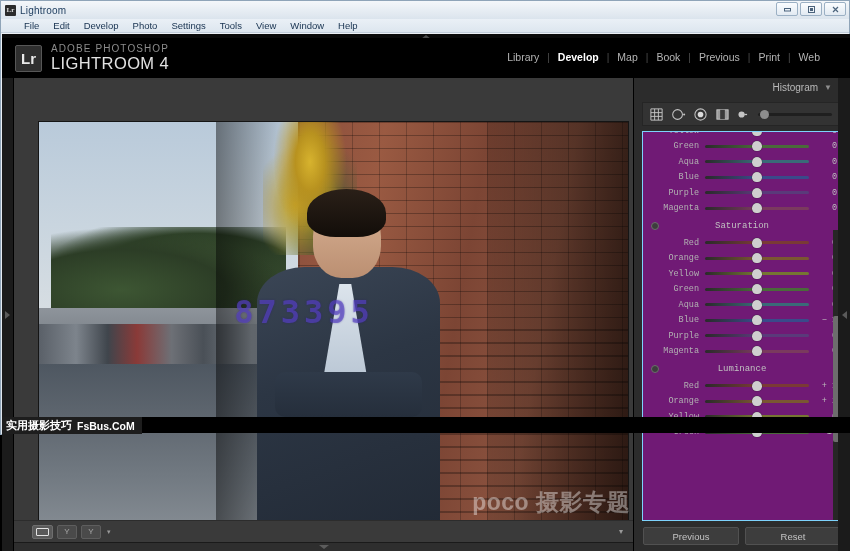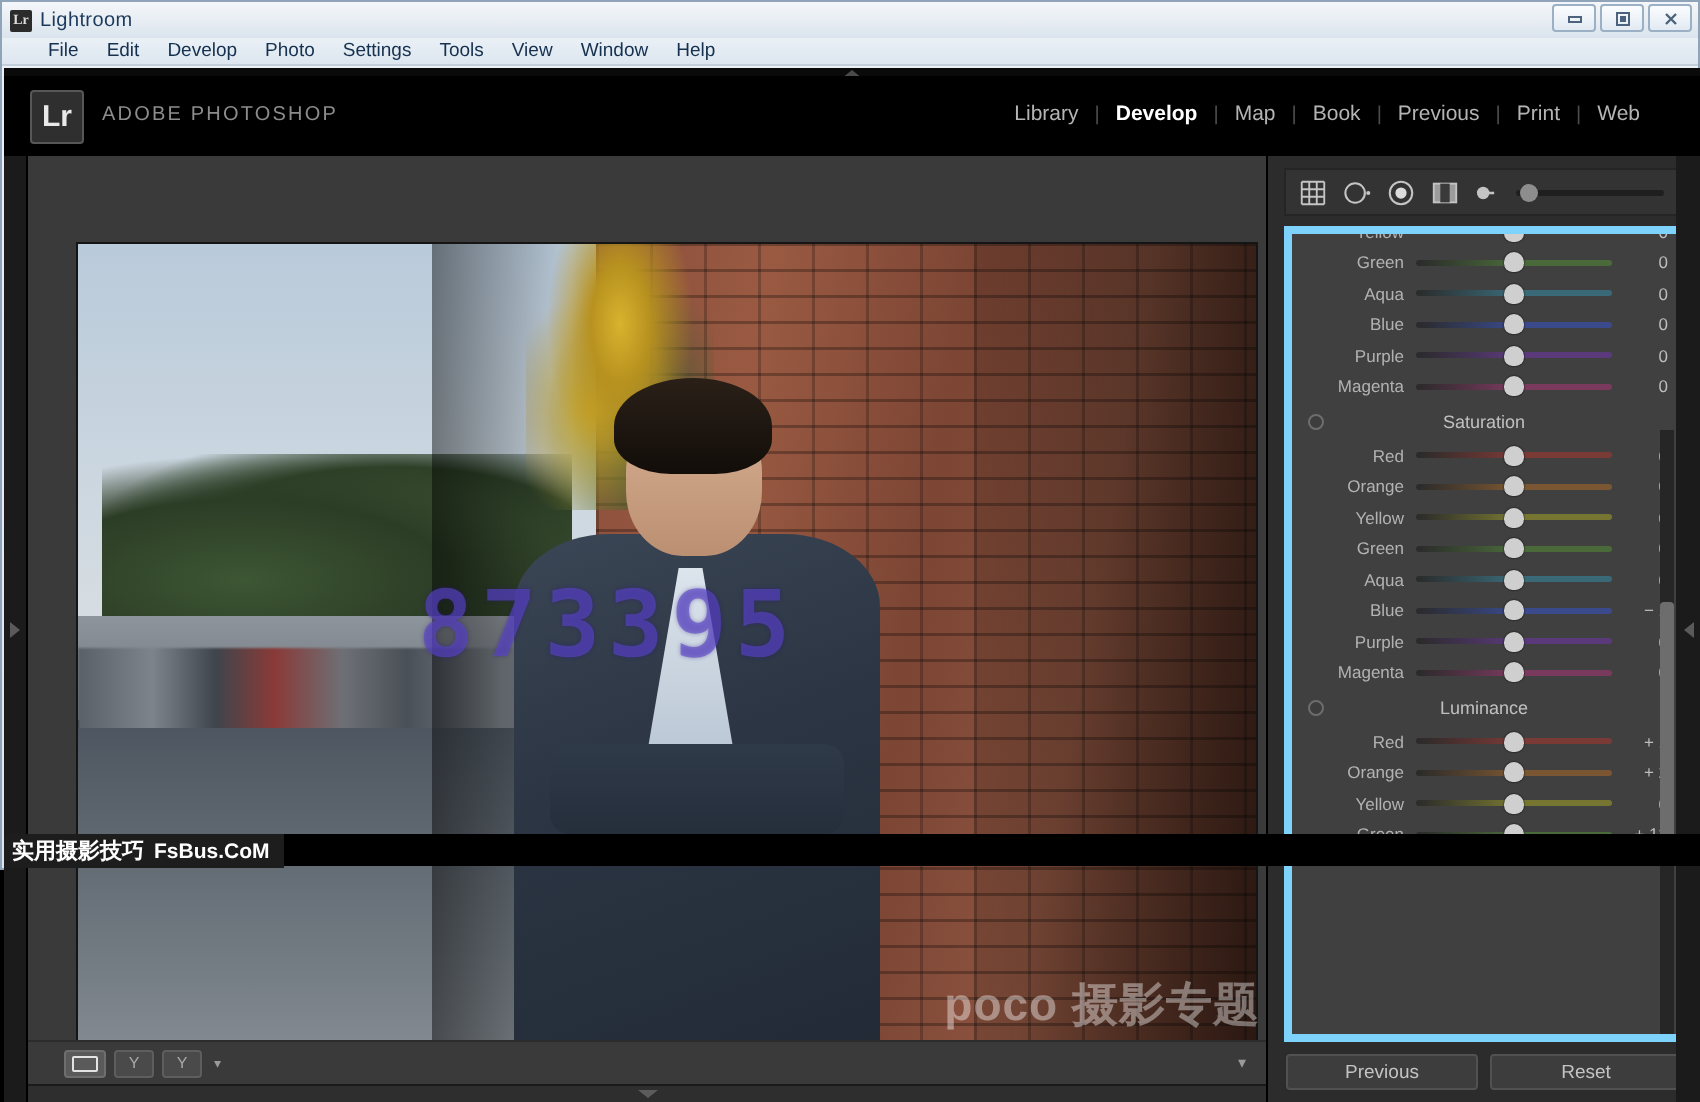--- a/index.html
+++ b/index.html
@@ -200,21 +200,21 @@
     border-radius: 10px;
   }
   .wall-shadow {
     position: absolute; left: 30%; top: 0; width: 12%; height: 100%;
     background: linear-gradient(90deg, rgba(0,0,0,.45), rgba(0,0,0,0));
   }
   #photo-watermark {
     position: absolute; left: 45%; top: 47%;
     transform: translate(-50%,-50%);
     font-family: "DejaVu Sans Mono", monospace;
-    font-size: 46px; font-weight: bold; letter-spacing: 4px;
+    font-size: 32px; font-weight: bold; letter-spacing: 4px;
     color: rgba(90,70,200,0.62);
     text-shadow: 0 0 2px rgba(40,20,130,.4);
   }
   #poco-wm {
     position: absolute; right: 3px; bottom: 6px; 
     pointer-events: none;
     margin-top: 24px;
   }
   #poco-wm .l1 {
     font-size: 23px; font-weight: bold; color: rgba(255,255,255,.40);
@@ -297,22 +297,22 @@
     flex: 1; height: 3px; background: #1f1f1f; border-radius: 2px;
     position: relative; margin-left: 3px; margin-right: 3px;
   }
   #brush-knob {
     position: absolute; left: 2px; top: -3px; width: 9px; height: 9px;
     border-radius: 50%; background: #8d8d8d;
   }
 
   #hsl-scroll {
     flex: 1; margin: 5px 8px 0 8px;
-    background: #404040; border: 4px solid #7dd3fc;
-    position: relative; overflow: hidden;
+    background: #701a75; border: 1px solid #7dd3fc;
+    position: relative; overflow: hidden; font-family: Liberation Mono, monospace;
   }
   .hsl-section { padding: 0; }
   .sec-header {
     display: flex; align-items: center; height: 19px;
     padding-left: 8px; position: relative;
   }
   .sec-dot {
     width: 8px; height: 8px; border-radius: 50%;
     border: 1px solid #6d6d6d; background: #3d3d3d;
   }
@@ -430,20 +430,21 @@
       <div id="top-collapse">
         <div class="tri"></div>
       </div>
     </div>
 
     <div id="lr-header">
       <div id="identity">
         <div id="lr-logo">Lr</div>
         <div id="id-text">
           <div id="id-sub">ADOBE PHOTOSHOP</div>
+          <div id="id-main">LIGHTROOM 4</div>
         </div>
       </div>
       <div id="module-nav">
         <div class="mod">Library</div>
         <div class="mod-sep">|</div>
         <div class="mod active">Develop</div>
         <div class="mod-sep">|</div>
         <div class="mod">Map</div>
         <div class="mod-sep">|</div>
         <div class="mod">Book</div>
@@ -496,20 +497,24 @@
           <div id="toolbar-right-caret">▾</div>
         </div>
 
         <div id="filmstrip-edge">
           <div class="tri"></div>
         </div>
       </div>
 
       <div id="right-panel">
 
+        <div id="panel-header">
+          <span class="ttl">Histogram</span>
+          <span class="cv">▼</span>
+        </div>
 
 
         <div id="tool-strip">
           <span class="tool-ico">
             <svg width="15" height="15" viewBox="0 0 16 16">
                 <g stroke="#c4c4c4" stroke-width="1" fill="none">
                   <path d="M2 2v12M6 2v12M10 2v12M14 2v12M2 2h12M2 6h12M2 10h12M2 14h12"></path>
                 </g>
               </svg>
           </span>

